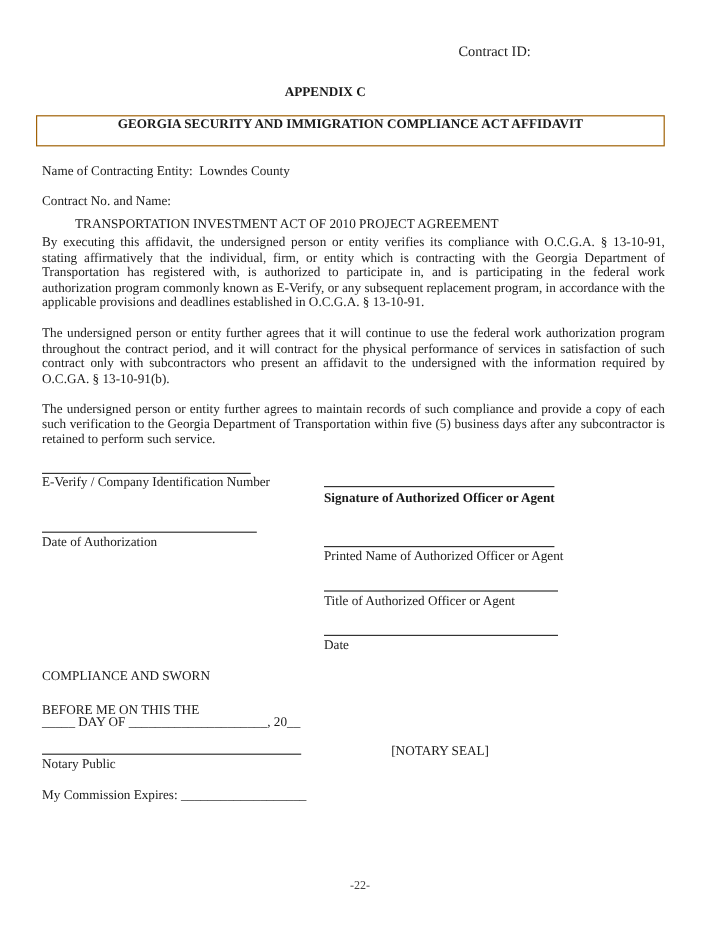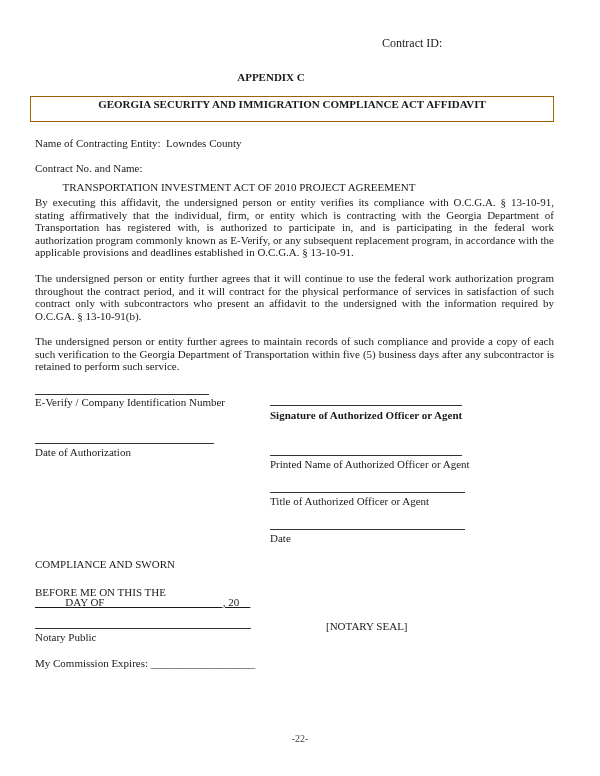--- a/index.html
+++ b/index.html
@@ -69,21 +69,21 @@
 
 <div class="abs line" style="left:270px; top:492px; width:195px;"></div>
 <div class="abs sig-block" style="left:270px; top:495px;">Title of Authorized Officer or Agent</div>
 
 <div class="abs line" style="left:270px; top:529px; width:195px;"></div>
 <div class="abs sig-block" style="left:270px; top:532px;">Date</div>
 
 <div class="abs notary" style="left:35px; top:558px;">COMPLIANCE AND SWORN</div>
 <div class="abs notary" style="left:35px; top:570px;margin-top:16px;">BEFORE ME ON THIS THE</div>
 
-<div class="abs notary" style="left:35px; top:596px;text-decoration:underline;">_____ DAY OF _____________________, 20__</div>
+<div class="abs notary" style="left:35px; top:596px;">_____ DAY OF _____________________, 20__</div>
 
 <div class="abs line" style="left:35px; top:628px; width:216px;"></div>
 <div class="abs notary" style="left:35px; top:631px;">Notary Public</div>
 
 <div class="abs notary" style="left:326px; top:620px;">[NOTARY SEAL]</div>
 
 <div class="abs notary" style="left:35px; top:657px;">My Commission Expires: ___________________</div>
 
 <div class="abs page-num">-22-</div>
 

